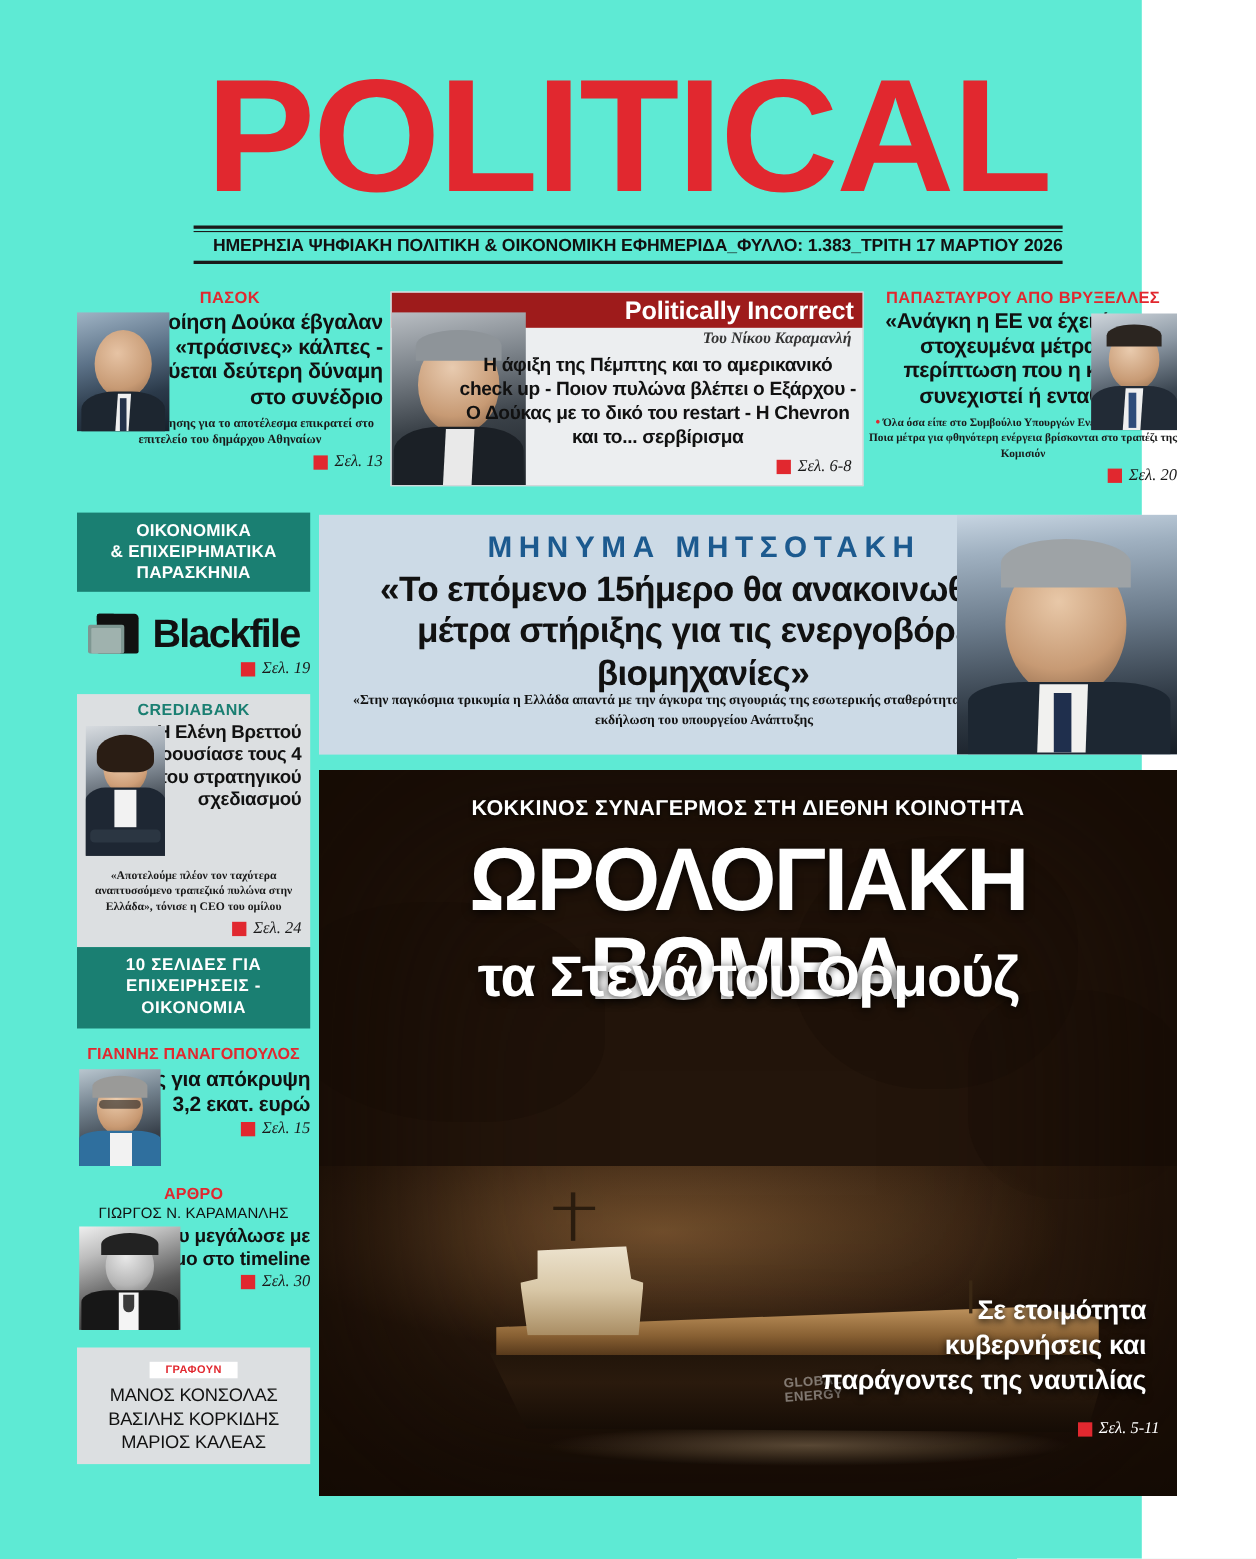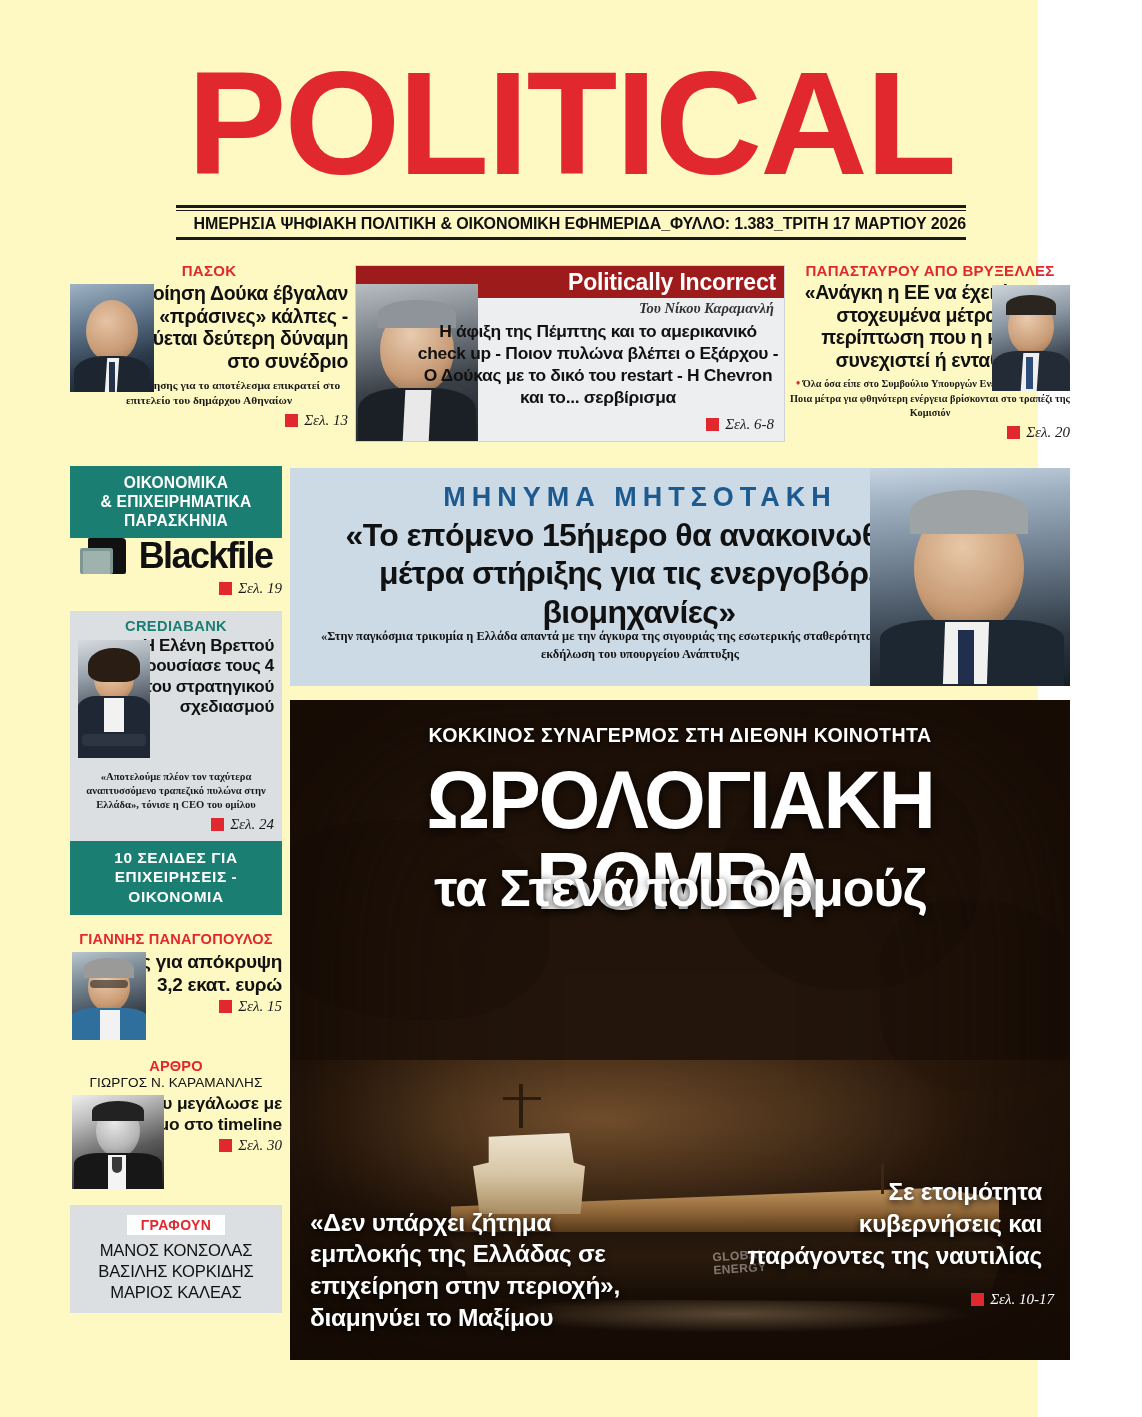--- a/index.html
+++ b/index.html
@@ -3,21 +3,21 @@
 <meta charset="utf-8">
 <title>POLITICAL</title>
 <style>
   * { box-sizing: border-box; margin: 0; padding: 0; }
   html, body {
     width: 1142px; height: 1417px;
     background: #ffffff;
     font-family: "Liberation Sans", "DejaVu Sans", sans-serif;
     overflow: hidden;
   }
-  .page { position: relative; width: 1038px; height: 1417px; background: #fef9c3; }
+  .page { position: relative; width: 1038px; height: 1417px; background: #5eead4; }
 
   
   .masthead { position: absolute; left: 0; top: 52px; width: 1142px; text-align: center; }
   .masthead-title {
     font-family: "Liberation Sans", "DejaVu Sans", sans-serif;
     font-weight: bold;
     font-size: 146px;
     line-height: 0.98;
     color: #e1282f;
     letter-spacing: -2px;
@@ -108,21 +108,21 @@
   }
   .bdot { color: #e1282f; font-size: 12px; }
 
   
   .sidebar { position: absolute; left: 70px; top: 466px; width: 212px; }
 
   .teal-head {
     background: #1a7f72; color: #fff; text-align: center; font-weight: bold;
     font-size: 15.6px; line-height: 1.22; padding: 7px 4px 8px 4px; letter-spacing: 0.2px;
   }
-  .blackfile-logo { display: flex; align-items: center; justify-content: center; margin-top: 0; gap: 13px; }
+  .blackfile-logo { display: flex; align-items: center; justify-content: center; margin-top: 20px; gap: 13px; }
   .folder-icon { position: relative; width: 46px; height: 36px; }
   .folder-back { position: absolute; left: 8px; top: 0; width: 38px; height: 36px; background: #111; border-radius: 2px 4px 2px 2px; }
   .folder-tab  { position: absolute; left: 8px; top: 0; width: 17px; height: 7px; background: #111; border-radius: 2px 2px 0 0; }
   .folder-front{ position: absolute; left: 0; top: 10px; width: 33px; height: 26px; background: #7e9792; border-radius: 2px; }
   .folder-front2{ position: absolute; left: 3px; top: 13px; width: 27px; height: 23px; background: #9fb2ae; border-radius: 1px; }
   .blackfile-word { font-size: 36px; font-weight: bold; color: #111; letter-spacing: -1.6px; line-height: 1; }
   .bf-text {
     margin-top: 8px; text-align: center; font-size: 16.2px; line-height: 1.3;
     color: #111; font-weight: bold; letter-spacing: -0.2px;
   }
@@ -179,21 +179,21 @@
   .art-headline {
     text-align: right; font-weight: bold; font-size: 17.4px; line-height: 1.24;
     color: #111; letter-spacing: -0.2px;
   }
   .art-sel { margin-top: 1px; }
 
   .graf-block { margin-top: 16px; background: #dcdfe1; padding: 10px 6px 10px 6px; }
   .graf-kicker-wrap { text-align: center; }
   .graf-kicker {
     display: inline-block; background: #fff; color: #e1282f; font-weight: bold;
-    font-size: 14px; padding: 2px 14px; letter-spacing: 0.4px;
+    font-size: 10px; padding: 2px 14px; letter-spacing: 0.4px;
   }
   .graf-names { margin-top: 6px; text-align: center; font-size: 16.6px; line-height: 1.26; color: #111; letter-spacing: -0.2px; }
 
   
   .mits {
     position: absolute; left: 290px; top: 468px; width: 780px; height: 218px;
     background: #ccdae6; overflow: hidden;
   }
   .mits-kicker {
     position: absolute; left: 0; top: 14px; width: 700px; text-align: center;
@@ -517,21 +517,20 @@
       <div class="superstructure"></div>
       <div class="mast"></div>
       <div class="mast-arm"></div>
       <div class="bow-mast"></div>
       <div class="ship-logo">
         <div>GLOBAL</div>
         <div>ENERGY</div>
       </div>
     </div>
 
-    <div class="mp-quote-left">«Δεν υπάρχει ζήτημα εμπλοκής της Ελλάδας σε επιχείρηση στην περιοχή», διαμηνύει το Μαξίμου</div>
     <div class="mp-quote-right">Σε ετοιμότητα κυβερνήσεις και παράγοντες της ναυτιλίας</div>
     <div class="mp-sel sel-row">
       <span class="sel-sq"></span>
-      <span class="sel-txt">Σελ. 10-17</span>
+      <span class="sel-txt">Σελ. 5-11</span>
     </div>
   </div>
 
 </div>
 
 </body></html>

